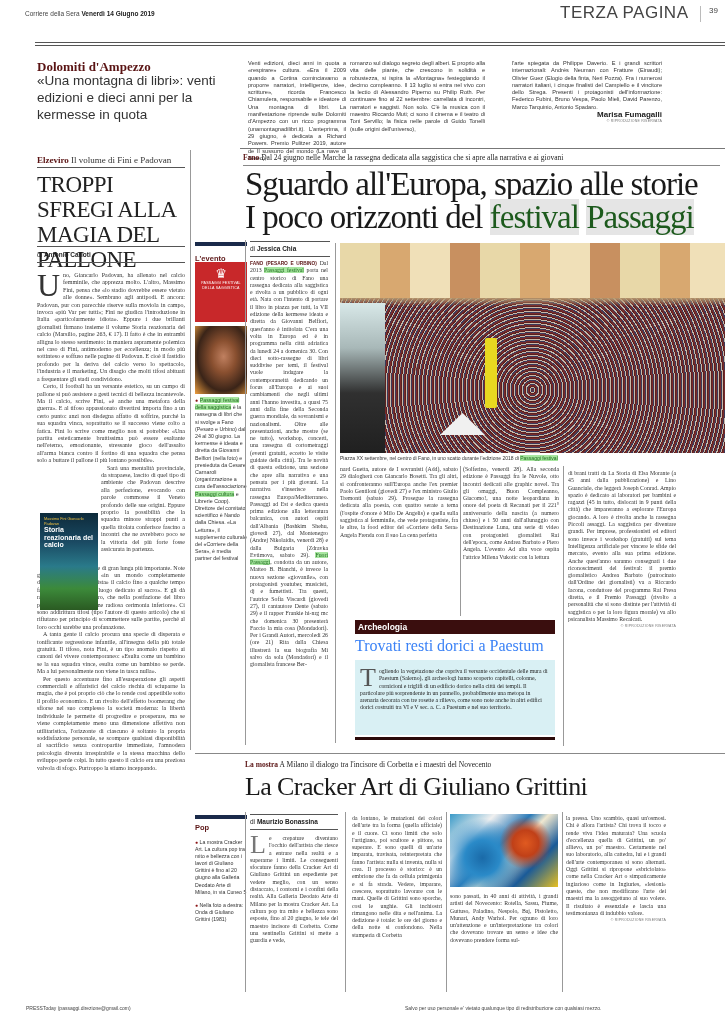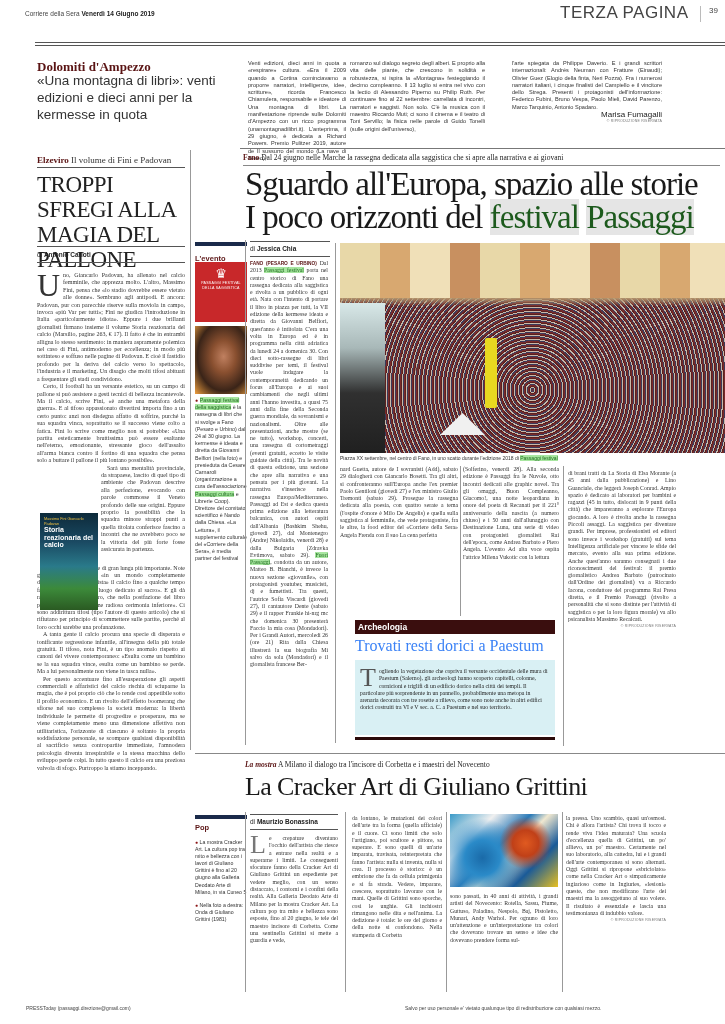--- a/index.html
+++ b/index.html
@@ -18,21 +18,21 @@
   .double-rule { left: 35px; top: 42px; width: 690px; height: 4px; border-top: 1px solid #555; border-bottom: 1px solid #555; }
 
   
   .kicker { font-weight: bold; color: #5a1414; font-family: "Liberation Serif", serif; }
   .top-kicker { left: 37px; top: 59px; font-size: 13px; }
   .top-title { left: 37px; top: 72px; width: 200px; font-size: 13.5px; line-height: 17px; font-family: "Liberation Sans", sans-serif; font-weight: 300; color: #333; }
   .col { font-size: 5.6px; line-height: 7.3px; text-align: justify; color: #333; }
   .top-col1 { left: 248px; top: 60px; width: 98px; font-family: "Liberation Sans", sans-serif; }
   .top-col2 { left: 350px; top: 60px; width: 135px; font-family: "Liberation Sans", sans-serif; }
   .top-col3 { left: 512px; top: 60px; width: 150px; font-family: "Liberation Sans", sans-serif; }
-  .sig { font-weight: normal; font-size: 8px; text-align: right; font-family: "Liberation Sans", sans-serif; color: #222; }
+  .sig { font-weight: bold; font-size: 8px; text-align: right; font-family: "Liberation Sans", sans-serif; color: #222; }
   .repro { font-size: 3.5px; color: #777; text-align: right; letter-spacing: 0.2px; font-family: "Liberation Sans", sans-serif; }
   .thin-rule-top { left: 240px; top: 148px; width: 485px; height: 1px; background: #777; }
   .vrule { width: 1px; background: #999; }
 
   
   .elz-kicker { left: 37px; top: 155px; font-size: 9px; }
   .elz-kicker span { font-weight: normal; color: #333; }
   .elz-rule1 { left: 37px; top: 167px; width: 148px; height: 1px; background: #555; }
   .elz-title { left: 37px; top: 172px; width: 150px; font-size: 23px; line-height: 25px; font-family: "Liberation Serif", serif; color: #222; letter-spacing: -0.5px; }
   .elz-rule2 { left: 37px; top: 246px; width: 148px; height: 1px; background: #555; }
@@ -83,21 +83,21 @@
   .arch-band { left: 355px; top: 620px; width: 200px; height: 14px; background: #3a0e0e; color: #fff; font-family: "Liberation Sans", sans-serif; font-weight: bold; font-size: 8.5px; line-height: 14px; padding-left: 3px; }
   .arch-title { left: 355px; top: 637px; font-size: 16px; font-family: "Liberation Serif", serif; color: #3b82f6; }
   .arch-box { left: 355px; top: 660px; width: 200px; height: 75px; background: #d9f0f4; padding: 8px 5px; font-family: "Liberation Serif", serif; font-size: 5.8px; line-height: 7.3px; }
   .arch-box .dropcap { font-size: 26px; line-height: 20px; color: #555; }
   .arch-bottom { left: 355px; top: 737px; width: 200px; height: 3px; background: #2a0a0a; }
 
   .mid-rule { left: 195px; top: 753px; width: 530px; height: 1px; background: #888; }
 
   
   .mostra-kicker { left: 245px; top: 760px; font-size: 7.5px; font-family: "Liberation Serif", serif; }
-  .mostra-kicker .k { font-weight: bold; color: #5a1414; font-style: italic; }
+  .mostra-kicker .k { font-weight: bold; color: #5a1414; }
   .mostra-title { left: 245px; top: 772px; font-size: 26px; font-family: "Liberation Serif", serif; color: #1a1a1a; letter-spacing: -0.6px; }
   .pop-bar { left: 195px; top: 815px; width: 52px; height: 4px; background: #1a2a4a; }
   .pop-label { left: 195px; top: 823px; font-size: 7.5px; font-weight: bold; font-family: "Liberation Sans", sans-serif; color: #5a1414; }
   .pop-text { left: 195px; top: 839px; width: 52px; font-family: "Liberation Sans", sans-serif; font-size: 5.2px; line-height: 7.1px; color: #333; }
   .mb-rule1 { left: 250px; top: 814px; width: 88px; height: 1px; background: #555; }
   .mb-byline { left: 250px; top: 818px; font-size: 6.5px; font-family: "Liberation Sans", sans-serif; }
   .mb-rule2 { left: 250px; top: 829px; width: 88px; height: 1px; background: #555; }
   .mostra-col1 { left: 250px; top: 835px; width: 88px; font-family: "Liberation Serif", serif; font-size: 5.8px; line-height: 7.3px; }
   .mostra-col1 .dropcap { font-size: 26px; line-height: 20px; color: #777; }
   .mostra-col2 { left: 352px; top: 815px; width: 90px; font-family: "Liberation Serif", serif; font-size: 5.8px; line-height: 7.3px; }

